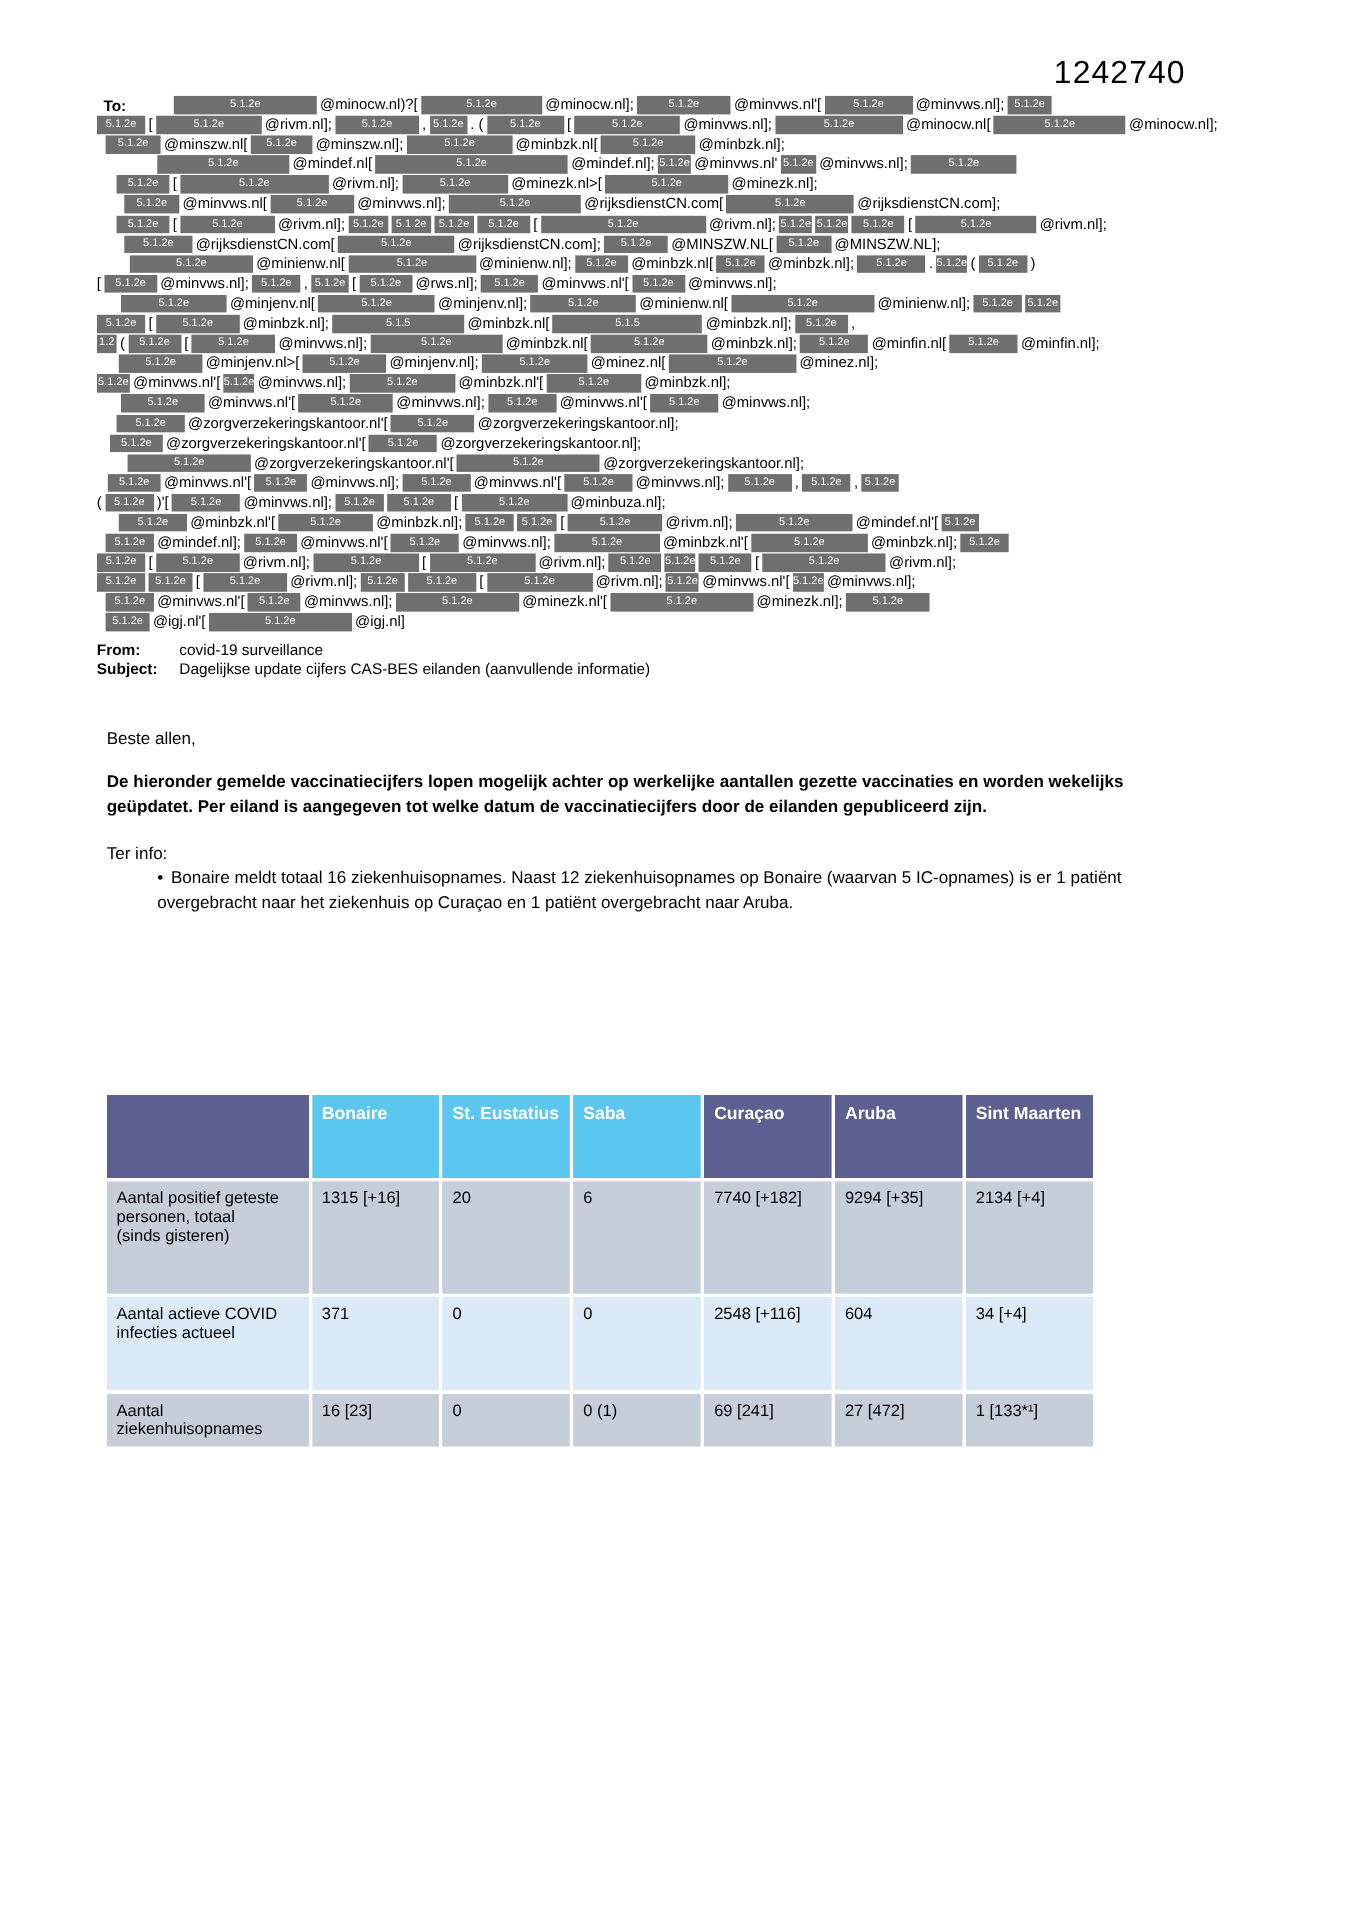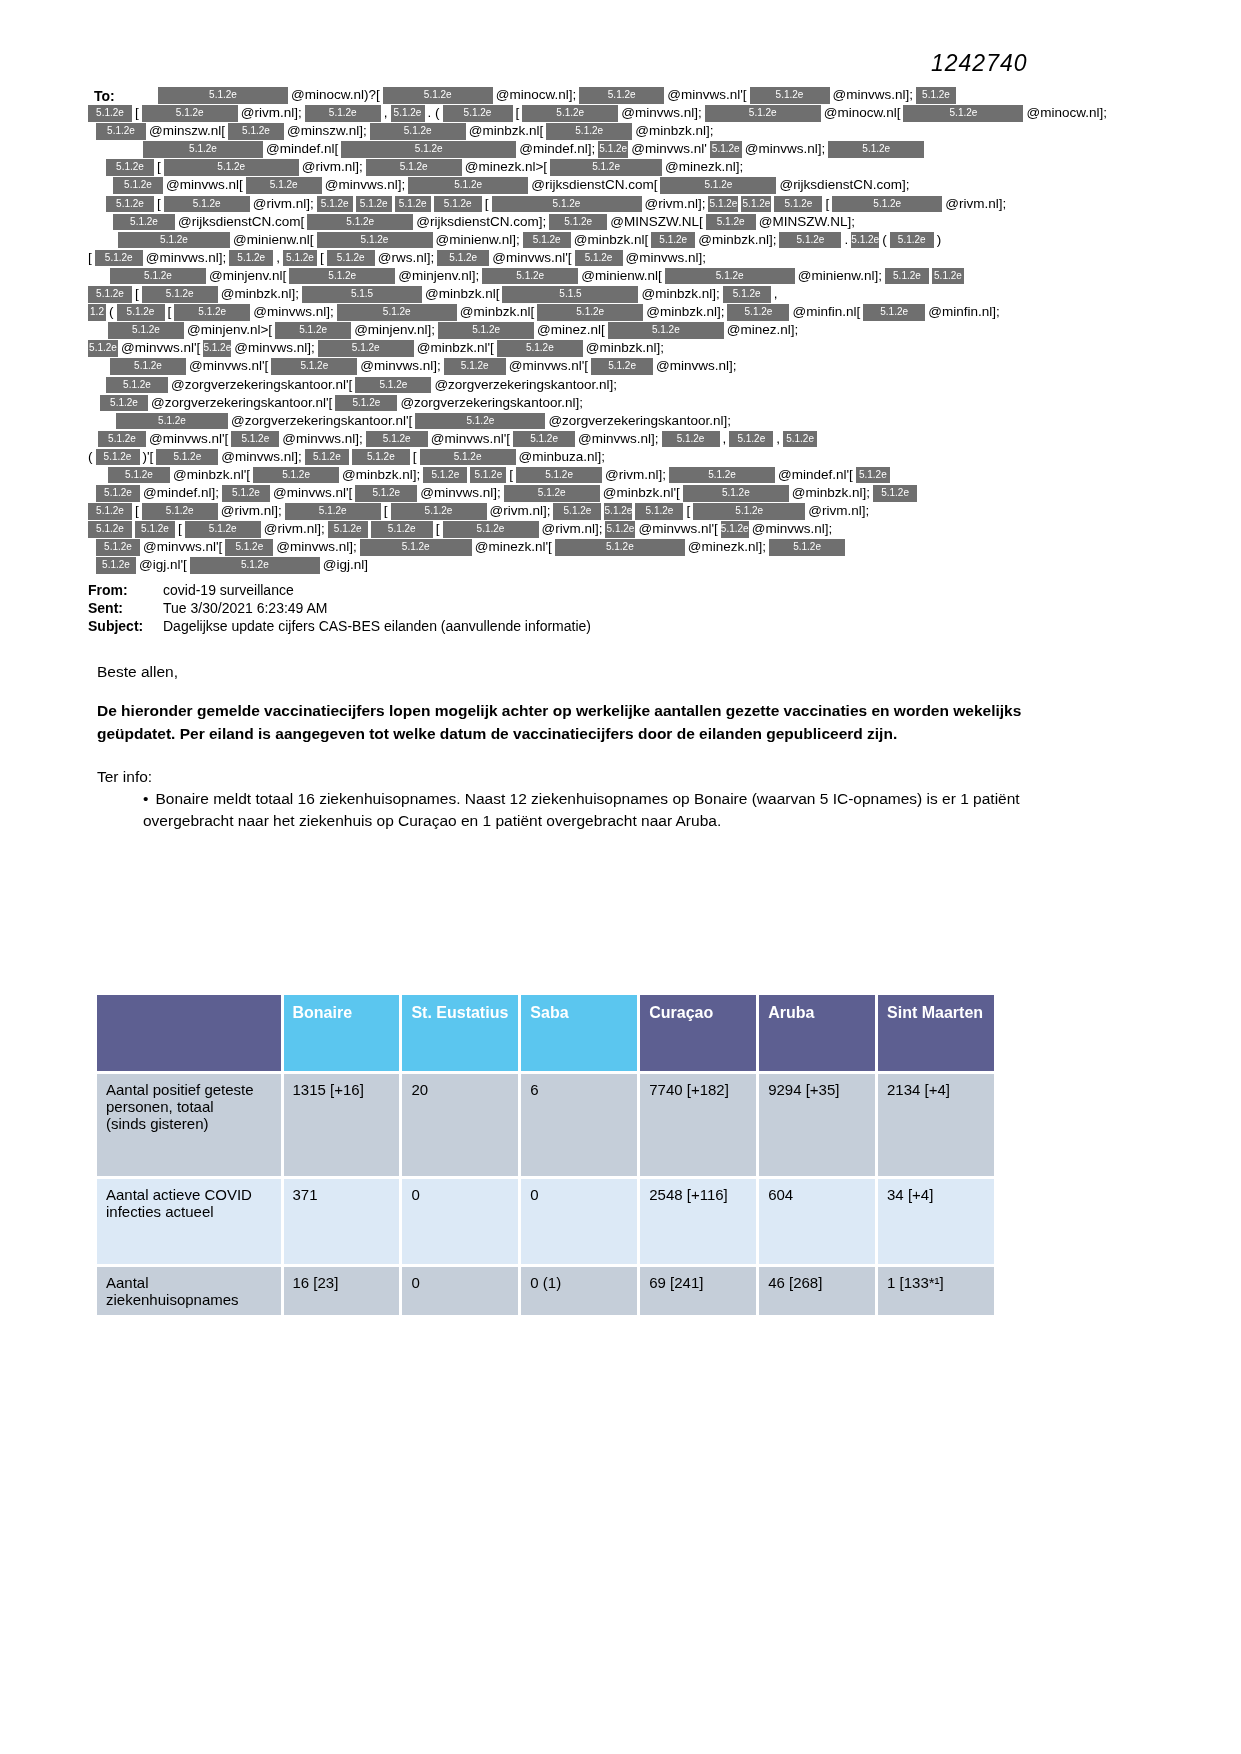--- a/index.html
+++ b/index.html
@@ -1,18 +1,18 @@
 <!DOCTYPE html>
 <html><head>
 <meta charset="utf-8">
 <style>
   html,body{margin:0;padding:0;background:#fff;}
   .page{position:relative;width:1241px;height:1754px;background:#ffffff;
         font-family:"Liberation Sans",sans-serif;color:#000;overflow:hidden;}
-  .doc-id{position:absolute;left:931px;top:50px;font-size:23px;letter-spacing:1px;font-style:italic;}
+  .doc-id{position:absolute;left:958px;top:50px;font-size:29px;letter-spacing:1px;}
   .email-header{position:absolute;left:88px;top:87px;width:1080px;}
   .to-wrap{position:relative;}
   .to-label{position:absolute;left:6px;top:1px;font-weight:bold;font-size:14px;}
   .rline{display:flex;height:18.1px;gap:3px;white-space:nowrap;overflow:hidden;}
   .redact{background:#6f6f6f;color:#fff;font-size:10px;height:16.5px;line-height:16.5px;
           text-align:center;flex:0 0 auto;display:inline-block;overflow:hidden;}
   .frag{font-size:13.5px;flex:0 0 auto;}
   .hfields{margin-top:5px;}
   .hfield{display:flex;font-size:14px;height:18px;align-items:center;}
   .flabel{font-weight:bold;width:75px;flex:0 0 auto;}
@@ -369,24 +369,20 @@
             <span class="frag">@igj.nl'[</span>
             <span class="redact" style="width: 130px;">5.1.2e</span>
             <span class="frag">@igj.nl]</span>
           </div>
         </div>
     </div>
     <div class="hfields">
       <div class="hfield">
         <span class="flabel">From:</span>
         <span class="fvalue">covid-19 surveillance</span>
-      </div>
-      <div class="hfield">
-        <span class="flabel">Sent:</span>
-        <span class="fvalue">Tue 3/30/2021 6:23:49 AM</span>
       </div>
       <div class="hfield">
         <span class="flabel">Subject:</span>
         <span class="fvalue">Dagelijkse update cijfers CAS-BES eilanden (aanvullende informatie)</span>
       </div>
     </div>
   </div>
 
   <div class="body-block">
     <p class="greeting">Beste allen,</p>
@@ -439,19 +435,19 @@
           <td>2548 [+116]</td>
           <td>604</td>
           <td>34 [+4]</td>
         </tr>
         <tr class="shade-a" style="height: 50px;">
           <td class="rowlabel">Aantal ziekenhuisopnames</td>
           <td>16 [23]</td>
           <td>0</td>
           <td>0 (1)</td>
           <td>69 [241]</td>
-          <td>46 [268]</td>
+          <td>27 [472]</td>
           <td>1 [133*¹]</td>
         </tr>
       </tbody>
   </table>
 
 </div>
 
 </body></html>

